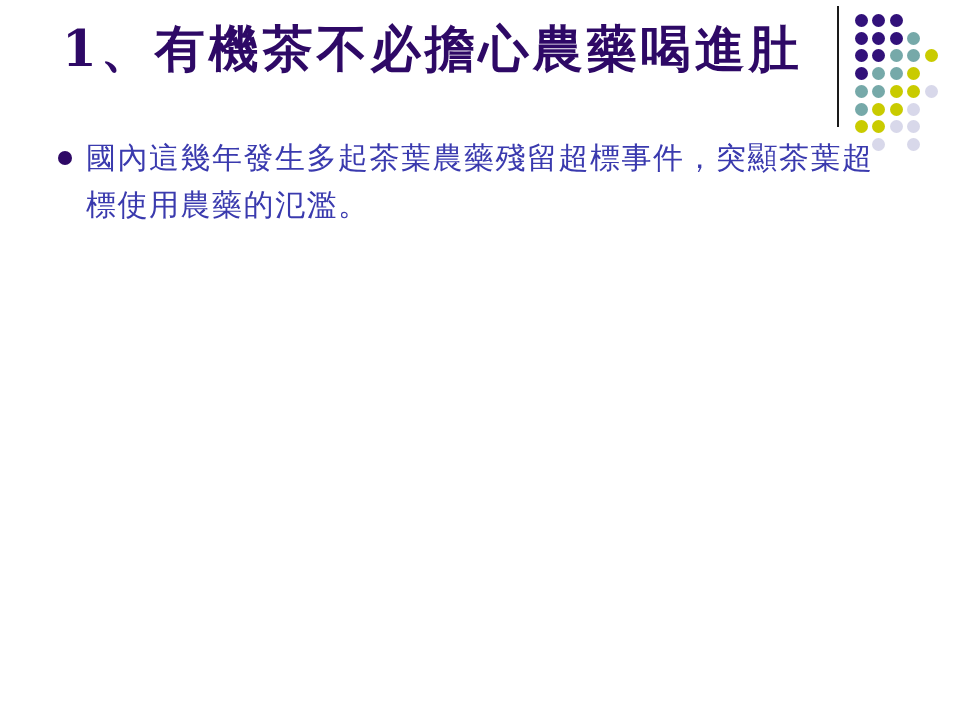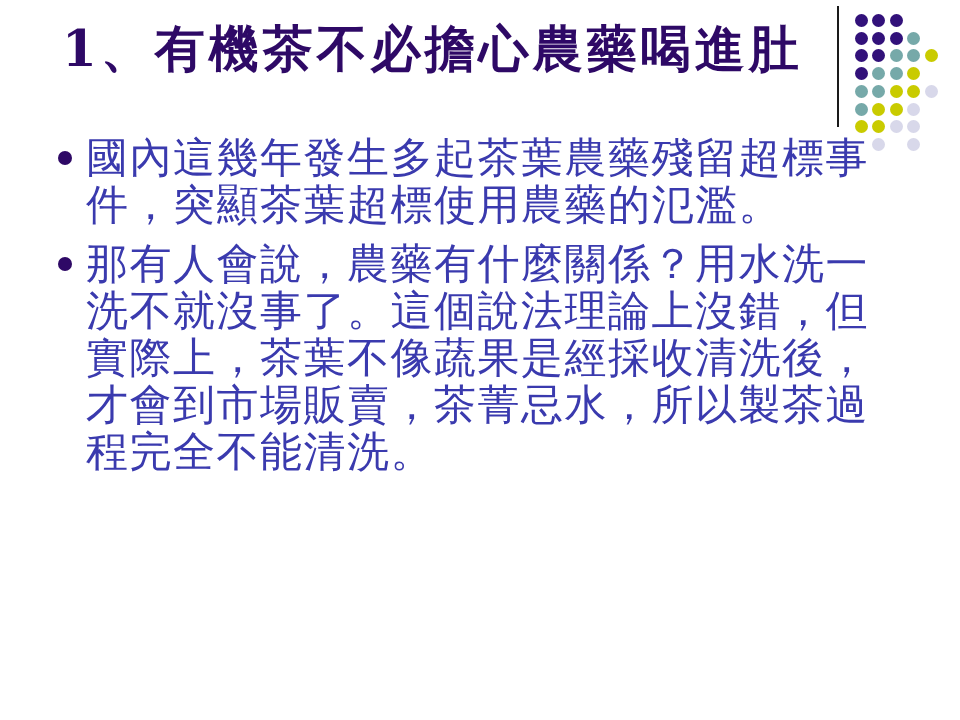--- a/index.html
+++ b/index.html
@@ -33,21 +33,21 @@
   }
   .marker{
     flex:0 0 14px;
     width:14px;height:14px;
     margin:17px 14px 0 2px;
     border-radius:50%;
     background:var(--marker-color,#2E0966);
   }
   .btext{
     width:800px;
-    font-size:42px;
+    font-size:30px;
     line-height:47px;
     letter-spacing:1.5px;
     color:var(--body-color,#3A3AAE);
     text-align:left;
     word-break:break-all;
     line-break:anywhere;
   }
   .vline{
     position:absolute;
     left:837px;top:6px;
@@ -106,19 +106,15 @@
       <div class="dot" style="left: 52.2px; top: 106.2px; background: rgb(216, 216, 234);"></div>
       <div class="dot" style="left: 17.4px; top: 123.9px; background: rgb(216, 216, 234);"></div>
       <div class="dot" style="left: 52.2px; top: 123.9px; background: rgb(216, 216, 234);"></div>
     </div>
 
   <div class="content">
     <div class="bullet">
       <span class="marker"></span>
       <div class="btext">國內這幾年發生多起茶葉農藥殘留超標事件，突顯茶葉超標使用農藥的氾濫。</div>
     </div>
-    <div class="bullet">
-      <span class="marker"></span>
-      <div class="btext">那有人會說，農藥有什麼關係？用水洗一洗不就沒事了。這個說法理論上沒錯，但實際上，茶葉不像蔬果是經採收清洗後，才會到市場販賣，茶菁忌水，所以製茶過程完全不能清洗。</div>
-    </div>
   </div>
 
 </div>
 
 </body></html>

